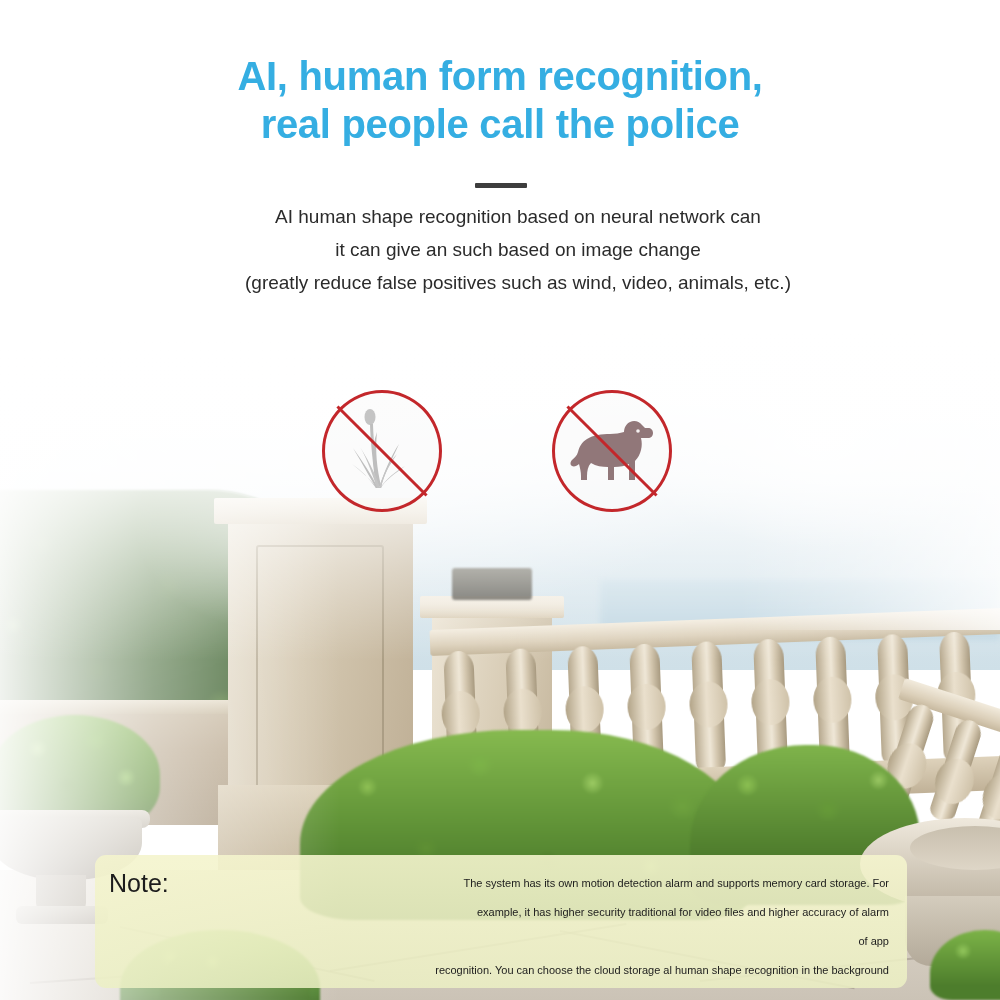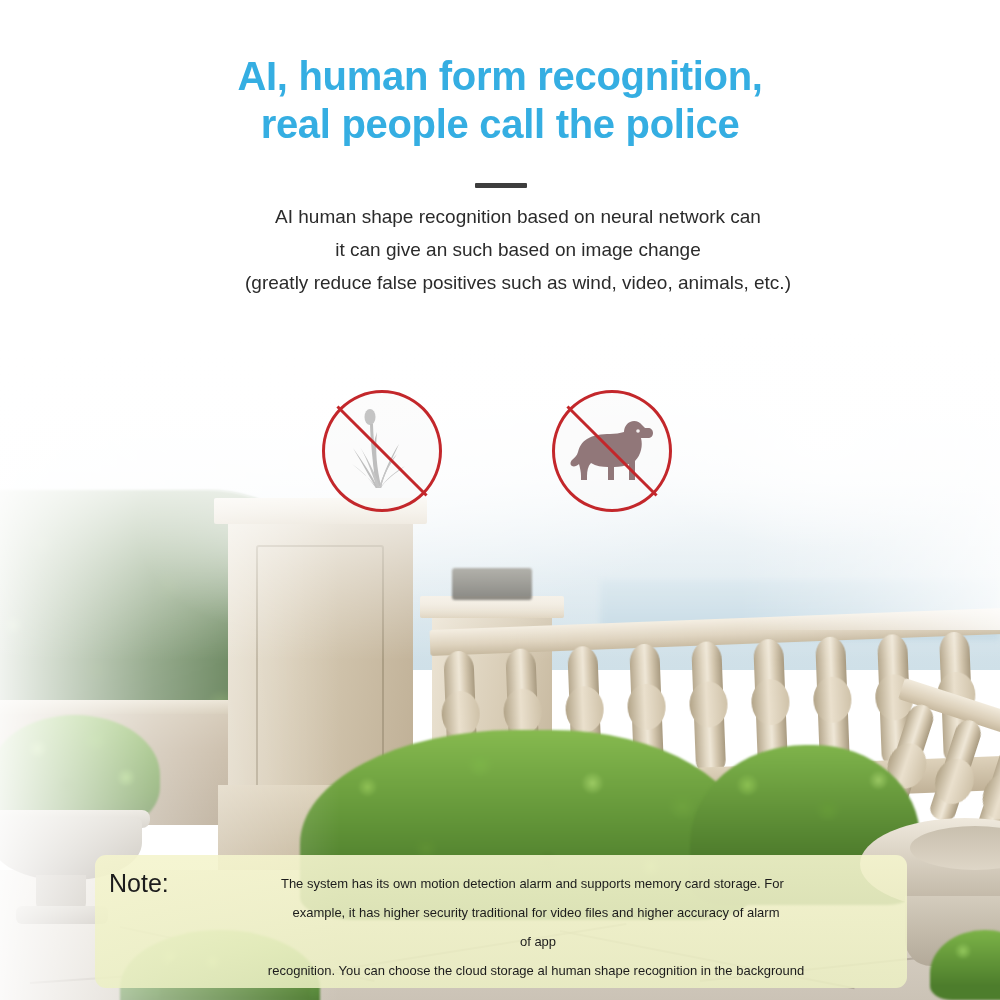--- a/index.html
+++ b/index.html
@@ -342,22 +342,22 @@
     border-radius:11px;
     z-index:7;
     padding:14px 18px 0 14px;
     margin-top:28px;
   }
   .note-label {
     float:left; font-size:25px; color:#1c1c1c; line-height:29px;
     margin-right:7px;
   }
   .note-body {
-    font-size:13px; color:#1c1c1c; line-height:29px;
-    text-align:center;
+    font-size:11px; color:#1c1c1c; line-height:29px;
+    text-align:right;
   }
   .note-body .nl { display:block; }
   .note-body .nl.i1 { text-indent:74px; }
   .note-body .nl.i2 { text-indent:74px; }
   .note-body .nl.i3 { text-indent:78px; }
 </style>
 </head>
 <body>
 
 <div class="page">

